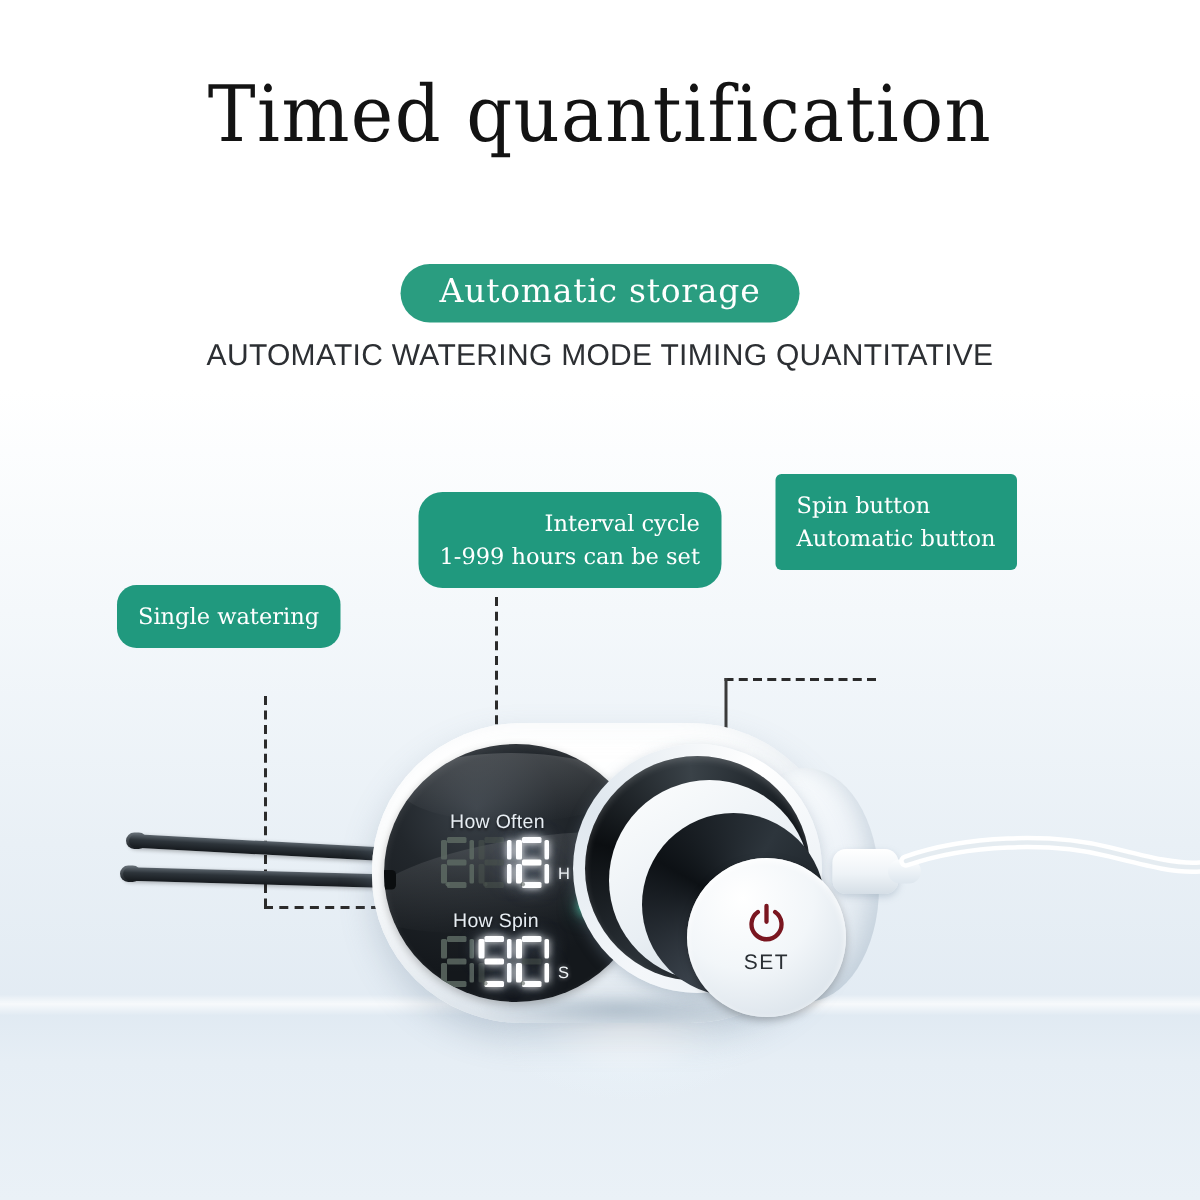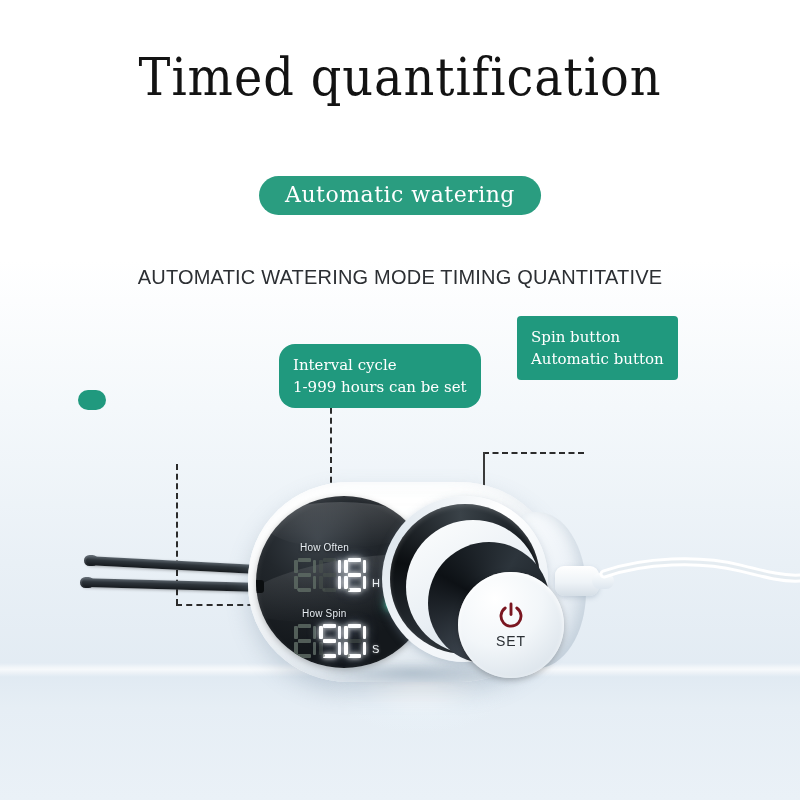--- a/index.html
+++ b/index.html
@@ -62,38 +62,37 @@
     font-size:22px; line-height:26px;
     letter-spacing:.5px;
     white-space:nowrap;
   }
   .subtitle {
     position:absolute; left:0; top:224px; width:800px;
     text-align:center;
     font-size:20px; line-height:26px;
     letter-spacing:.2px;
     color:#2c2f33;
-    margin-top:40px;
   }
 
   
   .callout {
     position:absolute;
     background:#20997e;
     color:#ffffff;
     border-radius:14px;
     font-family:"DejaVu Serif", serif;
     font-size:15px;
     line-height:22px;
     padding:10px 14px;
     white-space:nowrap;
   }
   .callout .ln { display:block; }
   #callout-single   { left:78px;  top:390px; border-radius:13px; }
-  #callout-interval { left:279px; top:344px; border-radius:16px; }
+  #callout-interval { left:279px; top:328px; border-radius:16px;text-align:right; }
   #callout-spin     { left:517px; top:316px; border-radius:4px; }
 
   
   .lead { position:absolute; }
   .dash-v {
     border-left:2px dashed #2b2b2b;
   }
   .dash-h {
     border-top:2px dashed #2b2b2b;
   }
@@ -155,21 +154,21 @@
   
   .waist {
     position:absolute; left:150px; top:-8px; width:120px; height:230px;
     background:radial-gradient(ellipse 70px 118px at 100% 50%,#ffffff 40%,rgba(255,255,255,0) 72%);
     pointer-events:none;
   }
 
   .disp-label {
     position:absolute;
     color:#e8eef3;
-    font-size:10px; line-height:15px;
+    font-size:13px; line-height:15px;
     font-family:"Liberation Sans", sans-serif;
     letter-spacing:.2px;
     white-space:nowrap;
     text-shadow:0 1px 2px rgba(0,0,0,.6);
   }
   #label-how-often { left:44px; top:44px; }
   #label-how-long  { left:46px; top:110px; }
 
   .seg-row { position:absolute; display:flex; align-items:flex-end; gap:3px; }
   #seg-row-top    { left:38px; top:62px; }
@@ -293,31 +292,32 @@
 
   <div class="bg-top"></div>
   <div class="bg-mid"></div>
   <div class="bg-bottom"></div>
   <div class="bg-seam"></div>
   <div class="floor-reflect"></div>
   <div class="floor-glow"></div>
 
   <div class="title">Timed quantification</div>
 
-  <div class="badge">Automatic watering</div>
+  <div class="badge">Automatic storage</div>
 
   <div class="subtitle">AUTOMATIC WATERING MODE TIMING QUANTITATIVE</div>
 
   <div class="lead dash-v" id="lead1-v"></div>
   <div class="lead dash-h" id="lead1-h"></div>
   <div class="lead dash-v" id="lead2-v"></div>
   <div class="lead dash-h" id="lead3-h"></div>
   <div class="lead solid-v" id="lead3-v"></div>
 
   <div class="callout" id="callout-single">
+    <span class="ln">Single watering</span>
   </div>
 
   <div class="callout" id="callout-interval">
     <span class="ln">Interval cycle</span>
     <span class="ln">1-999 hours can be set</span>
   </div>
 
   <div class="callout" id="callout-spin">
     <span class="ln">Spin button</span>
     <span class="ln">Automatic button</span>

